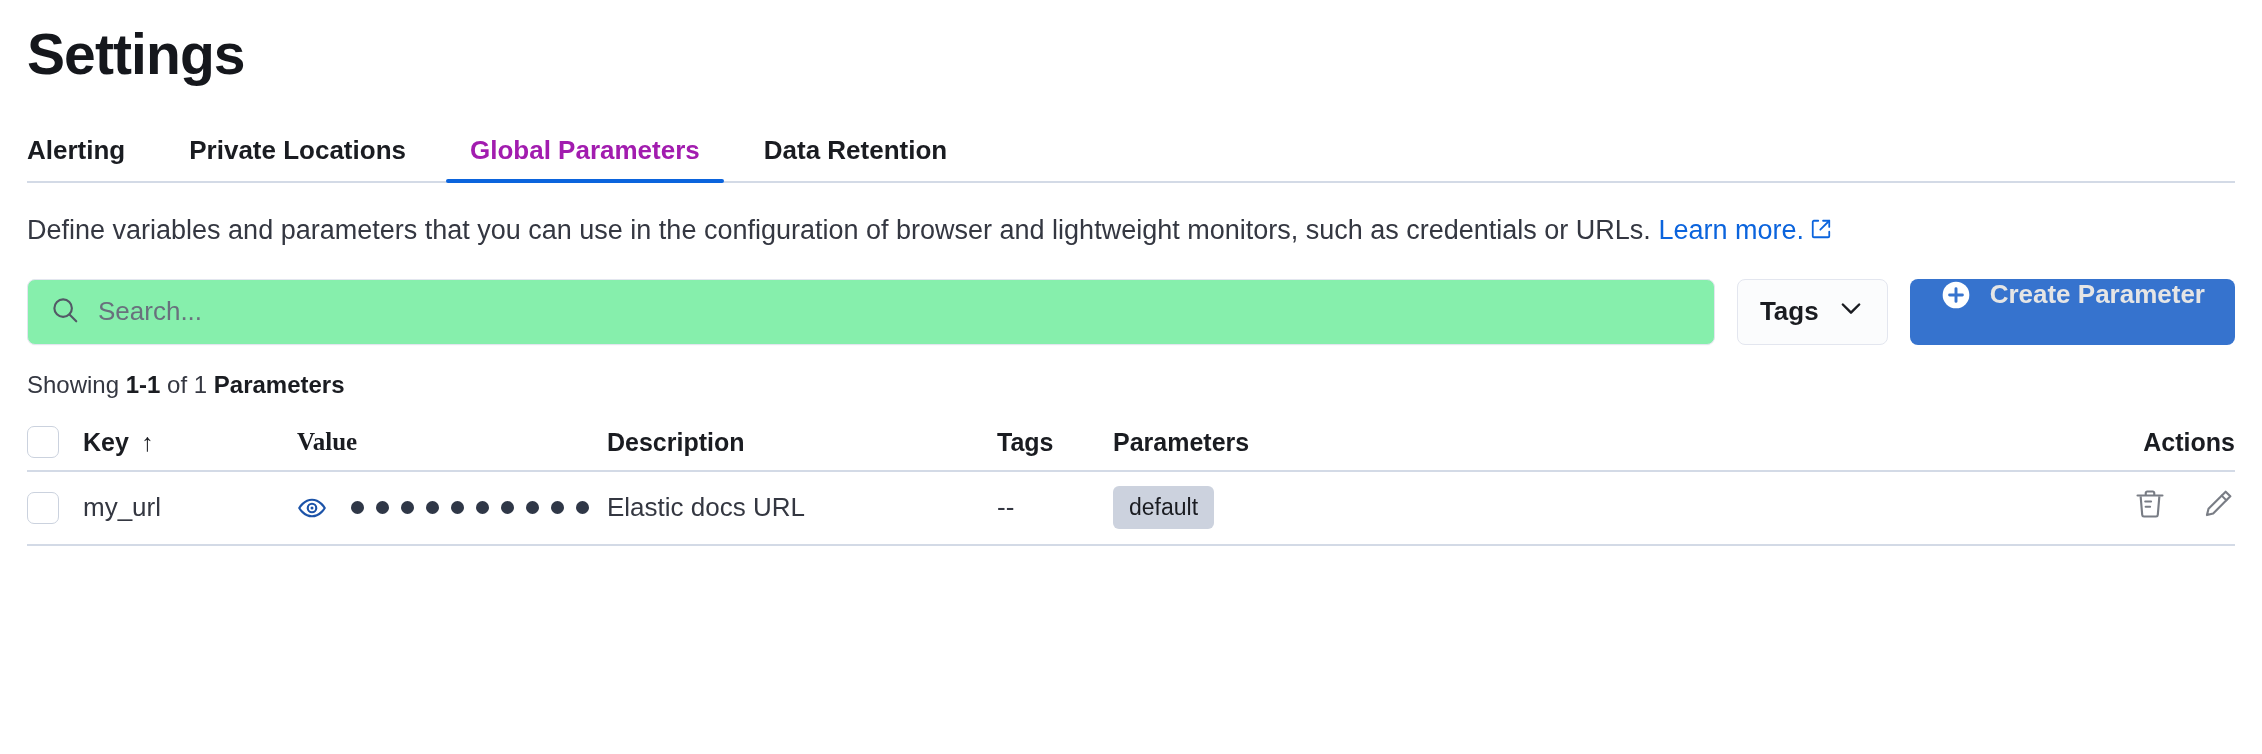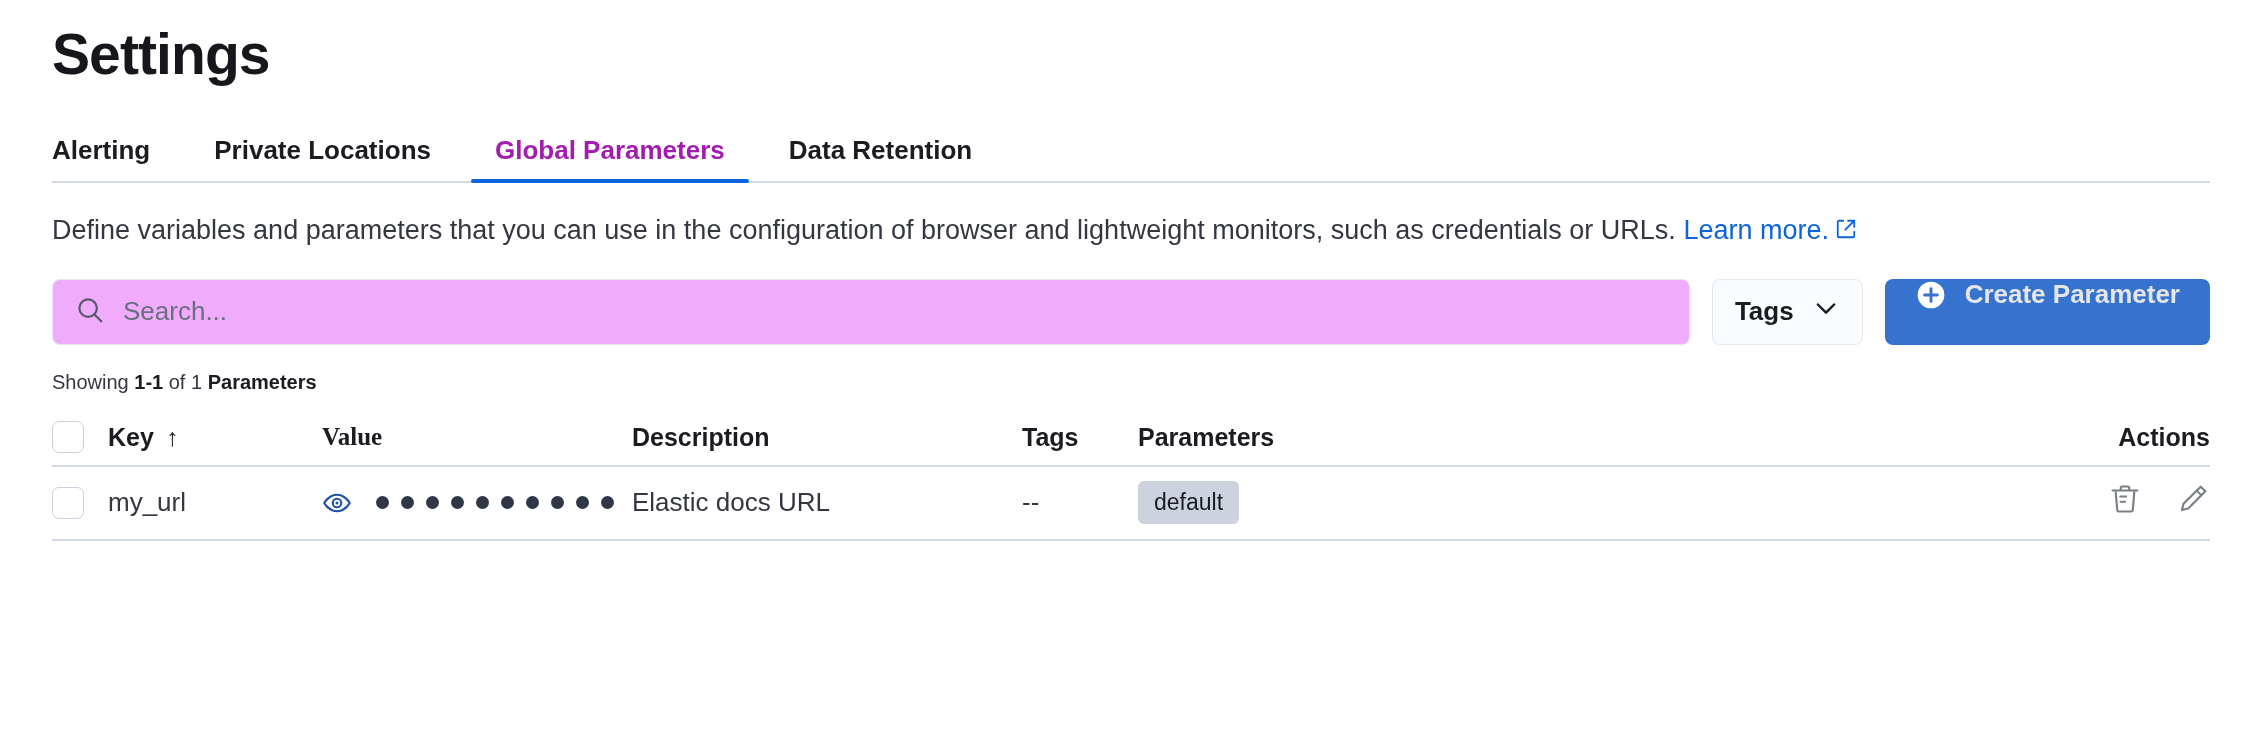--- a/index.html
+++ b/index.html
@@ -7,21 +7,21 @@
     width: 2262px;
     height: 754px;
     background: #ffffff;
     font-family: "Liberation Sans", sans-serif;
     overflow: hidden;
   }
   .page {
     width: 2262px;
     height: 730px;
     position: relative;
-    padding: 0 52px;
+    padding: 0 27px;
   }
 
   
   .page-title {
     font-size: 57px;
     font-weight: 700;
     color: #15171c;
     letter-spacing: -0.9px;
     line-height: 1;
     padding-top: 26px;
@@ -80,21 +80,21 @@
   .controls {
     margin-top: 30px;
     display: flex;
     align-items: center;
     gap: 22px;
     height: 66px;
   }
   .search-box {
     flex: 1 1 auto;
     height: 66px;
-    background: #f0abfc;
+    background: #86efac;
     border: 1px solid #e3e6ef;
     border-radius: 8px;
     display: flex;
     align-items: center;
     padding: 0 22px;
     gap: 18px;
     box-shadow: 0 1px 1px rgba(0,0,0,0.02);
   }
   .search-box input {
     flex: 1;
@@ -137,21 +137,21 @@
     font-size: 26px;
     font-weight: 700;
     color: #e5e5e5;
     cursor: pointer;
     white-space: nowrap;
   }
 
   
   .showing {
     margin-top: 26px;
-    font-size: 20px;
+    font-size: 24px;
     color: #343741;
   }
   .showing b { font-weight: 700; color: #1a1c21; }
 
   
   .tbl {
     margin-top: 16px;
     width: 100%;
     border-collapse: collapse;
   }

